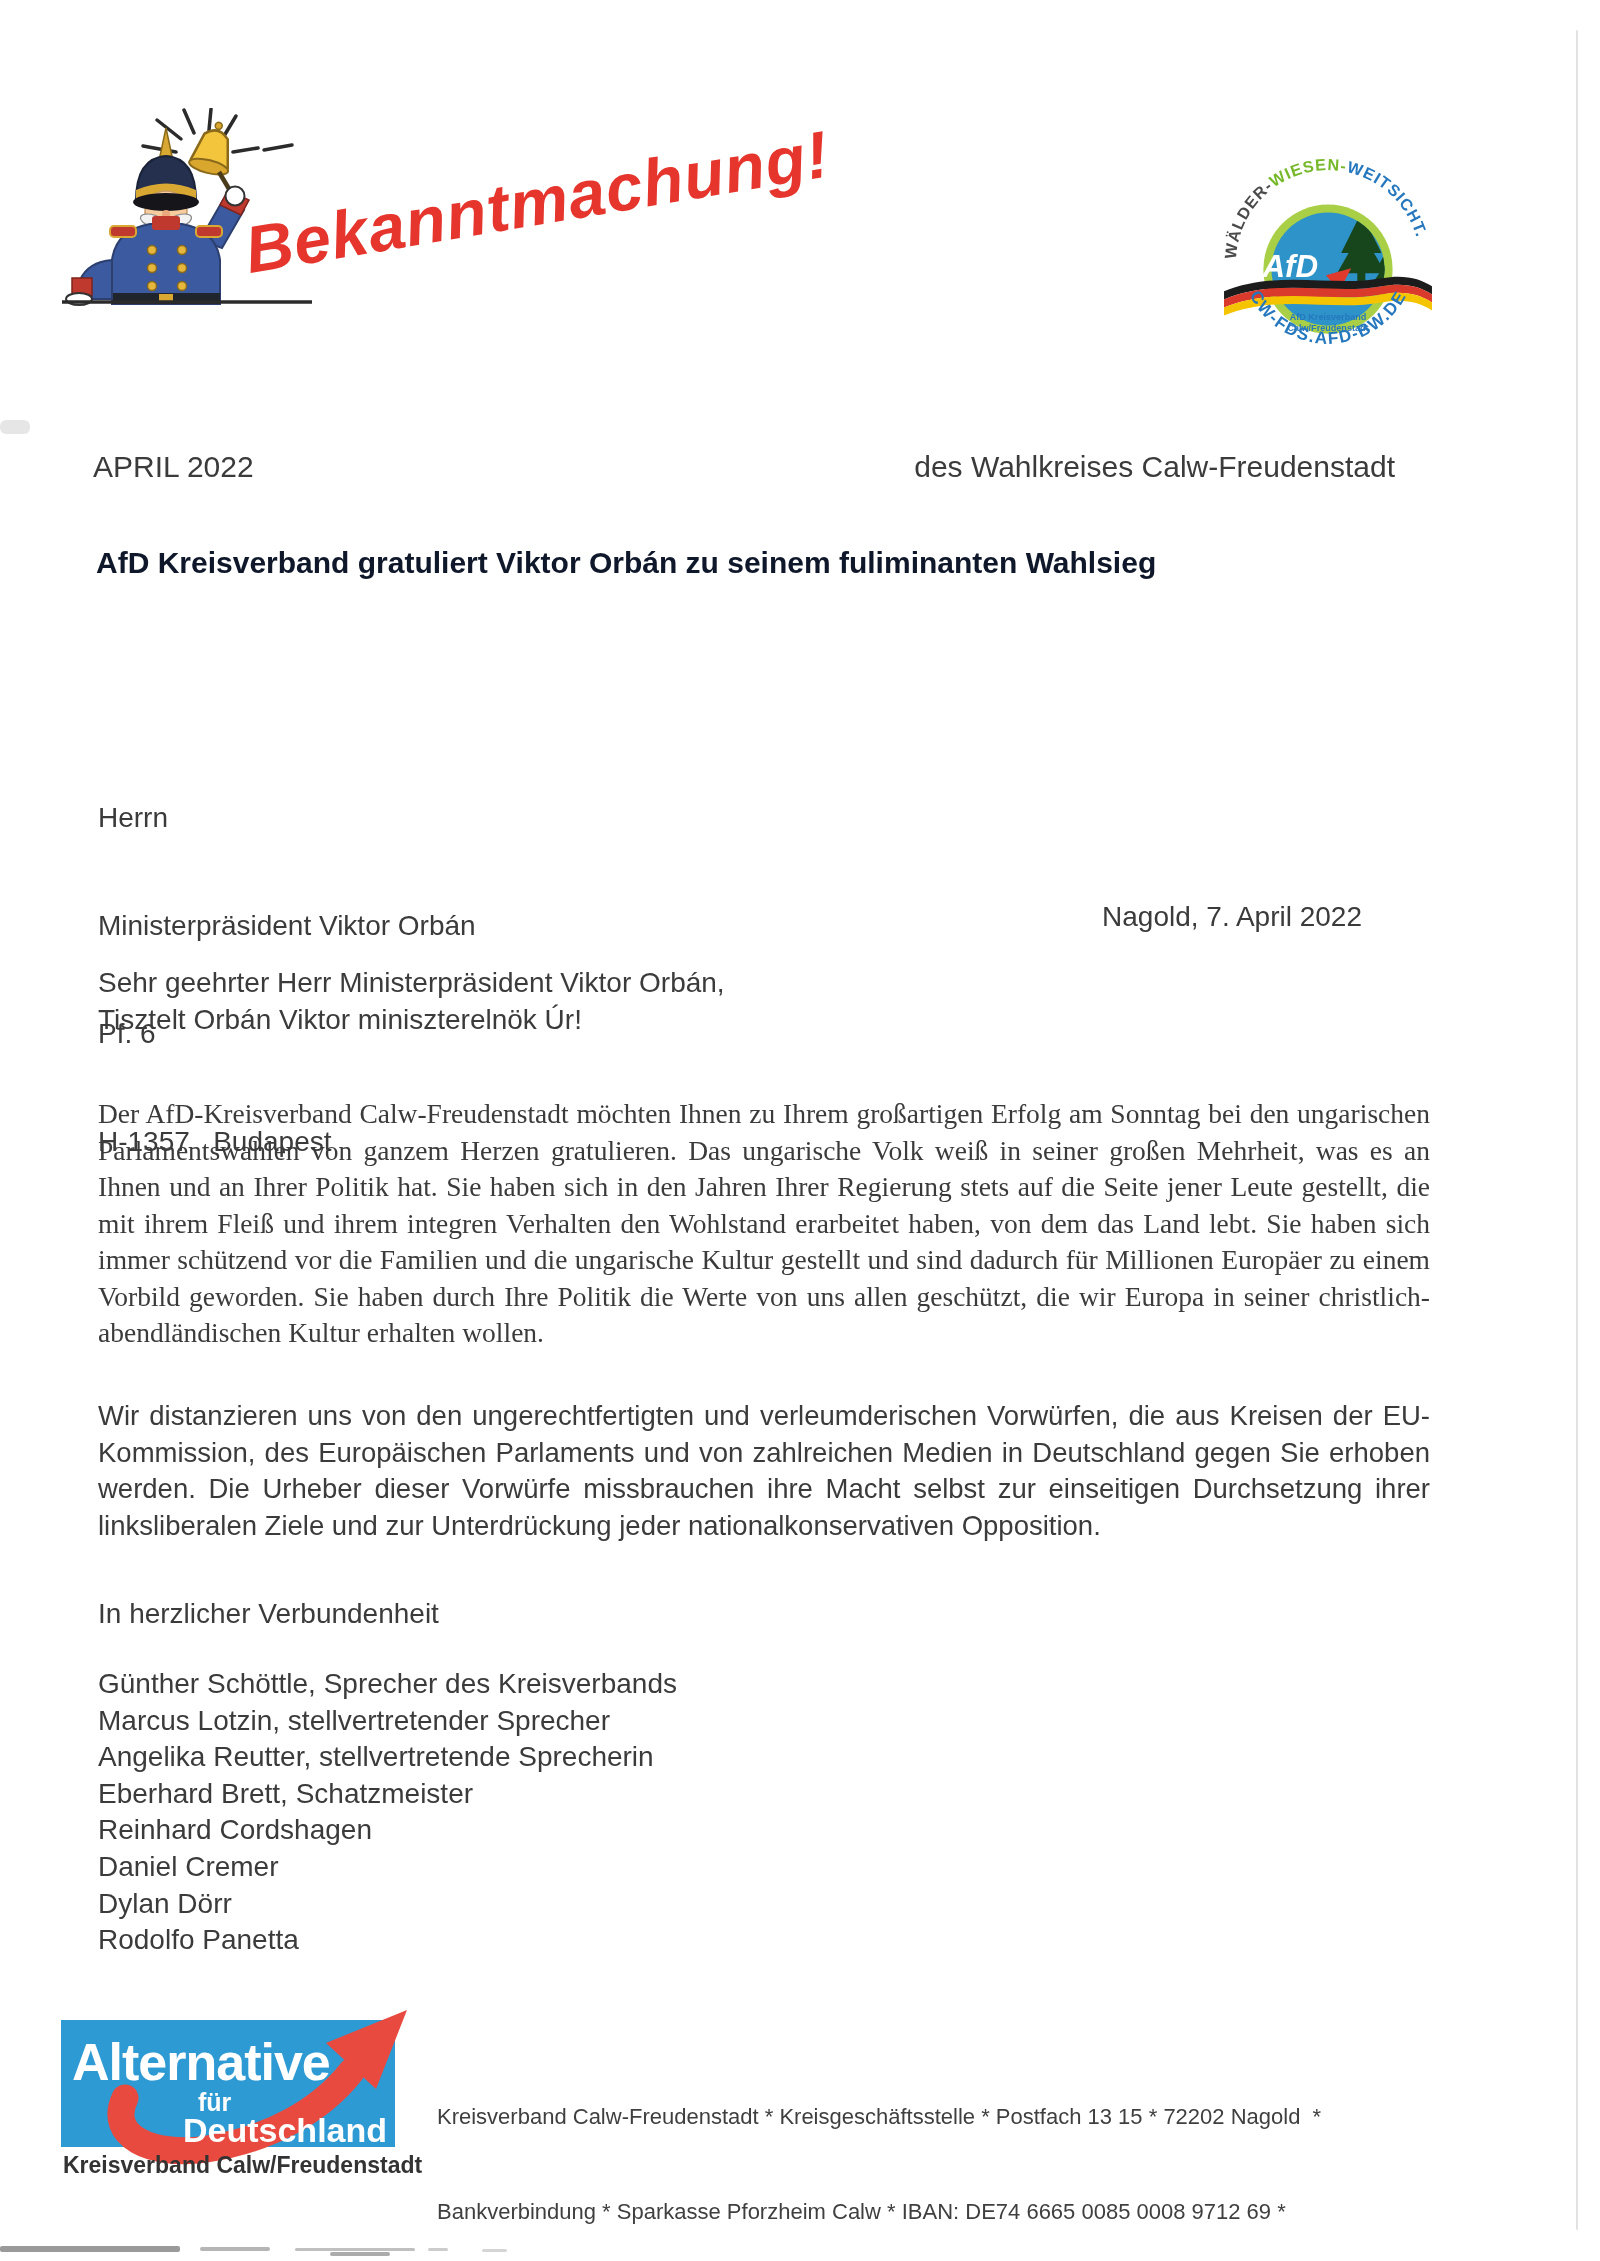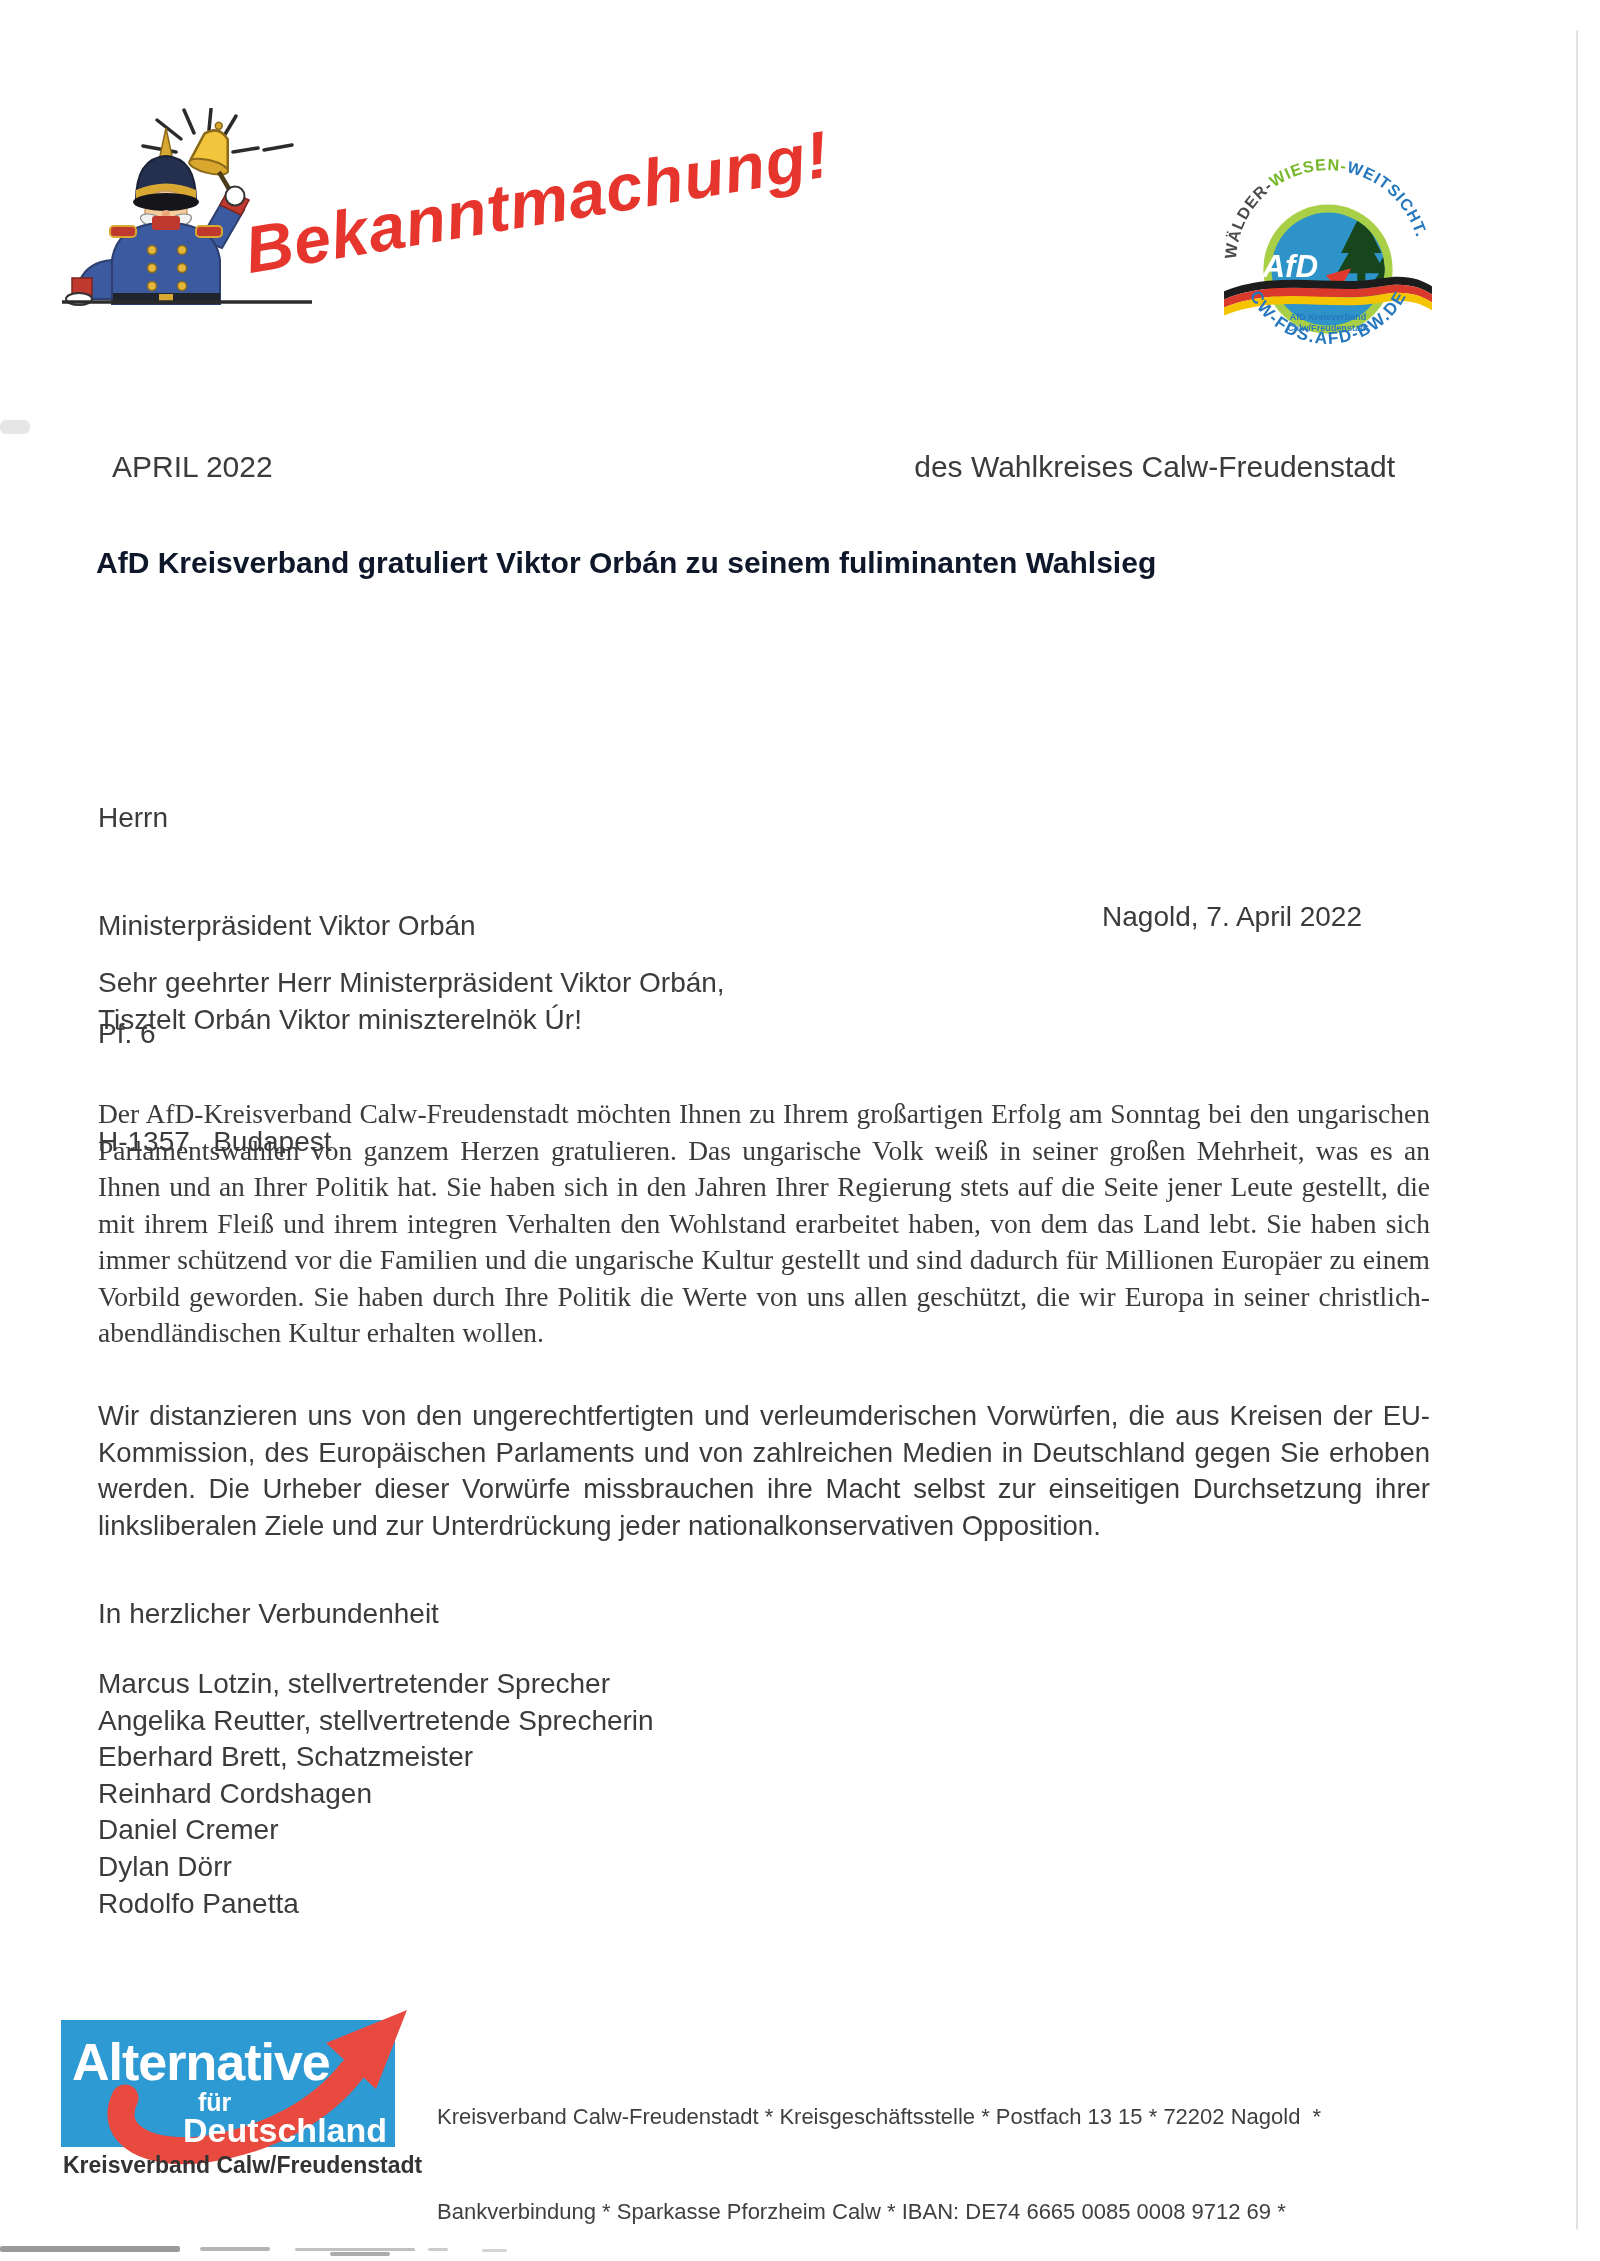--- a/index.html
+++ b/index.html
@@ -3,21 +3,21 @@
 <meta charset="utf-8">
 <style>
   html,body{margin:0;padding:0;background:#e9e9e9;}
   .page{position:relative;width:1600px;height:2261px;background:#ffffff;overflow:hidden;
         font-family:"Liberation Sans", sans-serif;color:#3b3b3b;}
   .abs{position:absolute;}
   .announcement{left:252px;top:212px;font-size:66px;font-weight:bold;font-style:italic;
         color:#e5352c;white-space:nowrap;transform:rotate(-9.5deg);transform-origin:left bottom;
         letter-spacing:1px;}
   .month-row{top:450px;font-size:30px;}
-  .issue-month{left:112px;text-align:right;}
+  .issue-month{left:93px;text-align:right;}
   .issuer{left:585px;width:810px;text-align:right;}
   .headline{left:96px;top:546px;font-size:30px;font-weight:bold;color:#0f172a;white-space:nowrap;}
   .recipient{left:98px;top:728px;font-size:28px;line-height:36px;white-space:pre-wrap;}
   .dateline{left:900px;top:901px;width:462px;text-align:right;font-size:28px;}
   .salutation{left:98px;top:964px;font-size:28px;line-height:37px;}
   .para{left:98px;width:1332px;font-size:27.5px;line-height:36.5px;text-align:justify;
         text-align-last:left;}
   .para1{top:1096px;font-family:Liberation Serif, serif;}
   .para2{top:1398px;}
   .closing{left:98px;top:1598px;font-size:28px;}
@@ -139,20 +139,21 @@
     <div>Sehr geehrter Herr Ministerpräsident Viktor Orbán,</div>
     <div>Tisztelt Orbán Viktor miniszterelnök Úr!</div>
   </div>
 
   <div class="abs para para1">Der AfD-Kreisverband Calw-Freudenstadt möchten Ihnen zu Ihrem großartigen Erfolg am Sonntag bei den ungarischen Parlamentswahlen von ganzem Herzen gratulieren. Das ungarische Volk weiß in seiner großen Mehrheit, was es an Ihnen und an Ihrer Politik hat. Sie haben sich in den Jahren Ihrer Regierung stets auf die Seite jener Leute gestellt, die mit ihrem Fleiß und ihrem integren Verhalten den Wohlstand erarbeitet haben, von dem das Land lebt. Sie haben sich immer schützend vor die Familien und die ungarische Kultur gestellt und sind dadurch für Millionen Europäer zu einem Vorbild geworden. Sie haben durch Ihre Politik die Werte von uns allen geschützt, die wir Europa in seiner christlich-abendländischen Kultur erhalten wollen.</div>
   <div class="abs para para2">Wir distanzieren uns von den ungerechtfertigten und verleumderischen Vorwürfen, die aus Kreisen der EU-Kommission, des Europäischen Parlaments und von zahlreichen Medien in Deutschland gegen Sie erhoben werden. Die Urheber dieser Vorwürfe missbrauchen ihre Macht selbst zur einseitigen Durchsetzung ihrer linksliberalen Ziele und zur Unterdrückung jeder nationalkonservativen Opposition.</div>
 
   <div class="abs closing">In herzlicher Verbundenheit</div>
 
   <div class="abs signatories">
+    <div>Günther Schöttle, Sprecher des Kreisverbands</div>
     <div>Marcus Lotzin, stellvertretender Sprecher</div>
     <div>Angelika Reutter, stellvertretende Sprecherin</div>
     <div>Eberhard Brett, Schatzmeister</div>
     <div>Reinhard Cordshagen</div>
     <div>Daniel Cremer</div>
     <div>Dylan Dörr</div>
     <div>Rodolfo Panetta</div>
   </div>
 
   <svg class="abs" style="left:55px;top:1996px;" width="400" height="188" viewBox="0 0 400 188">

